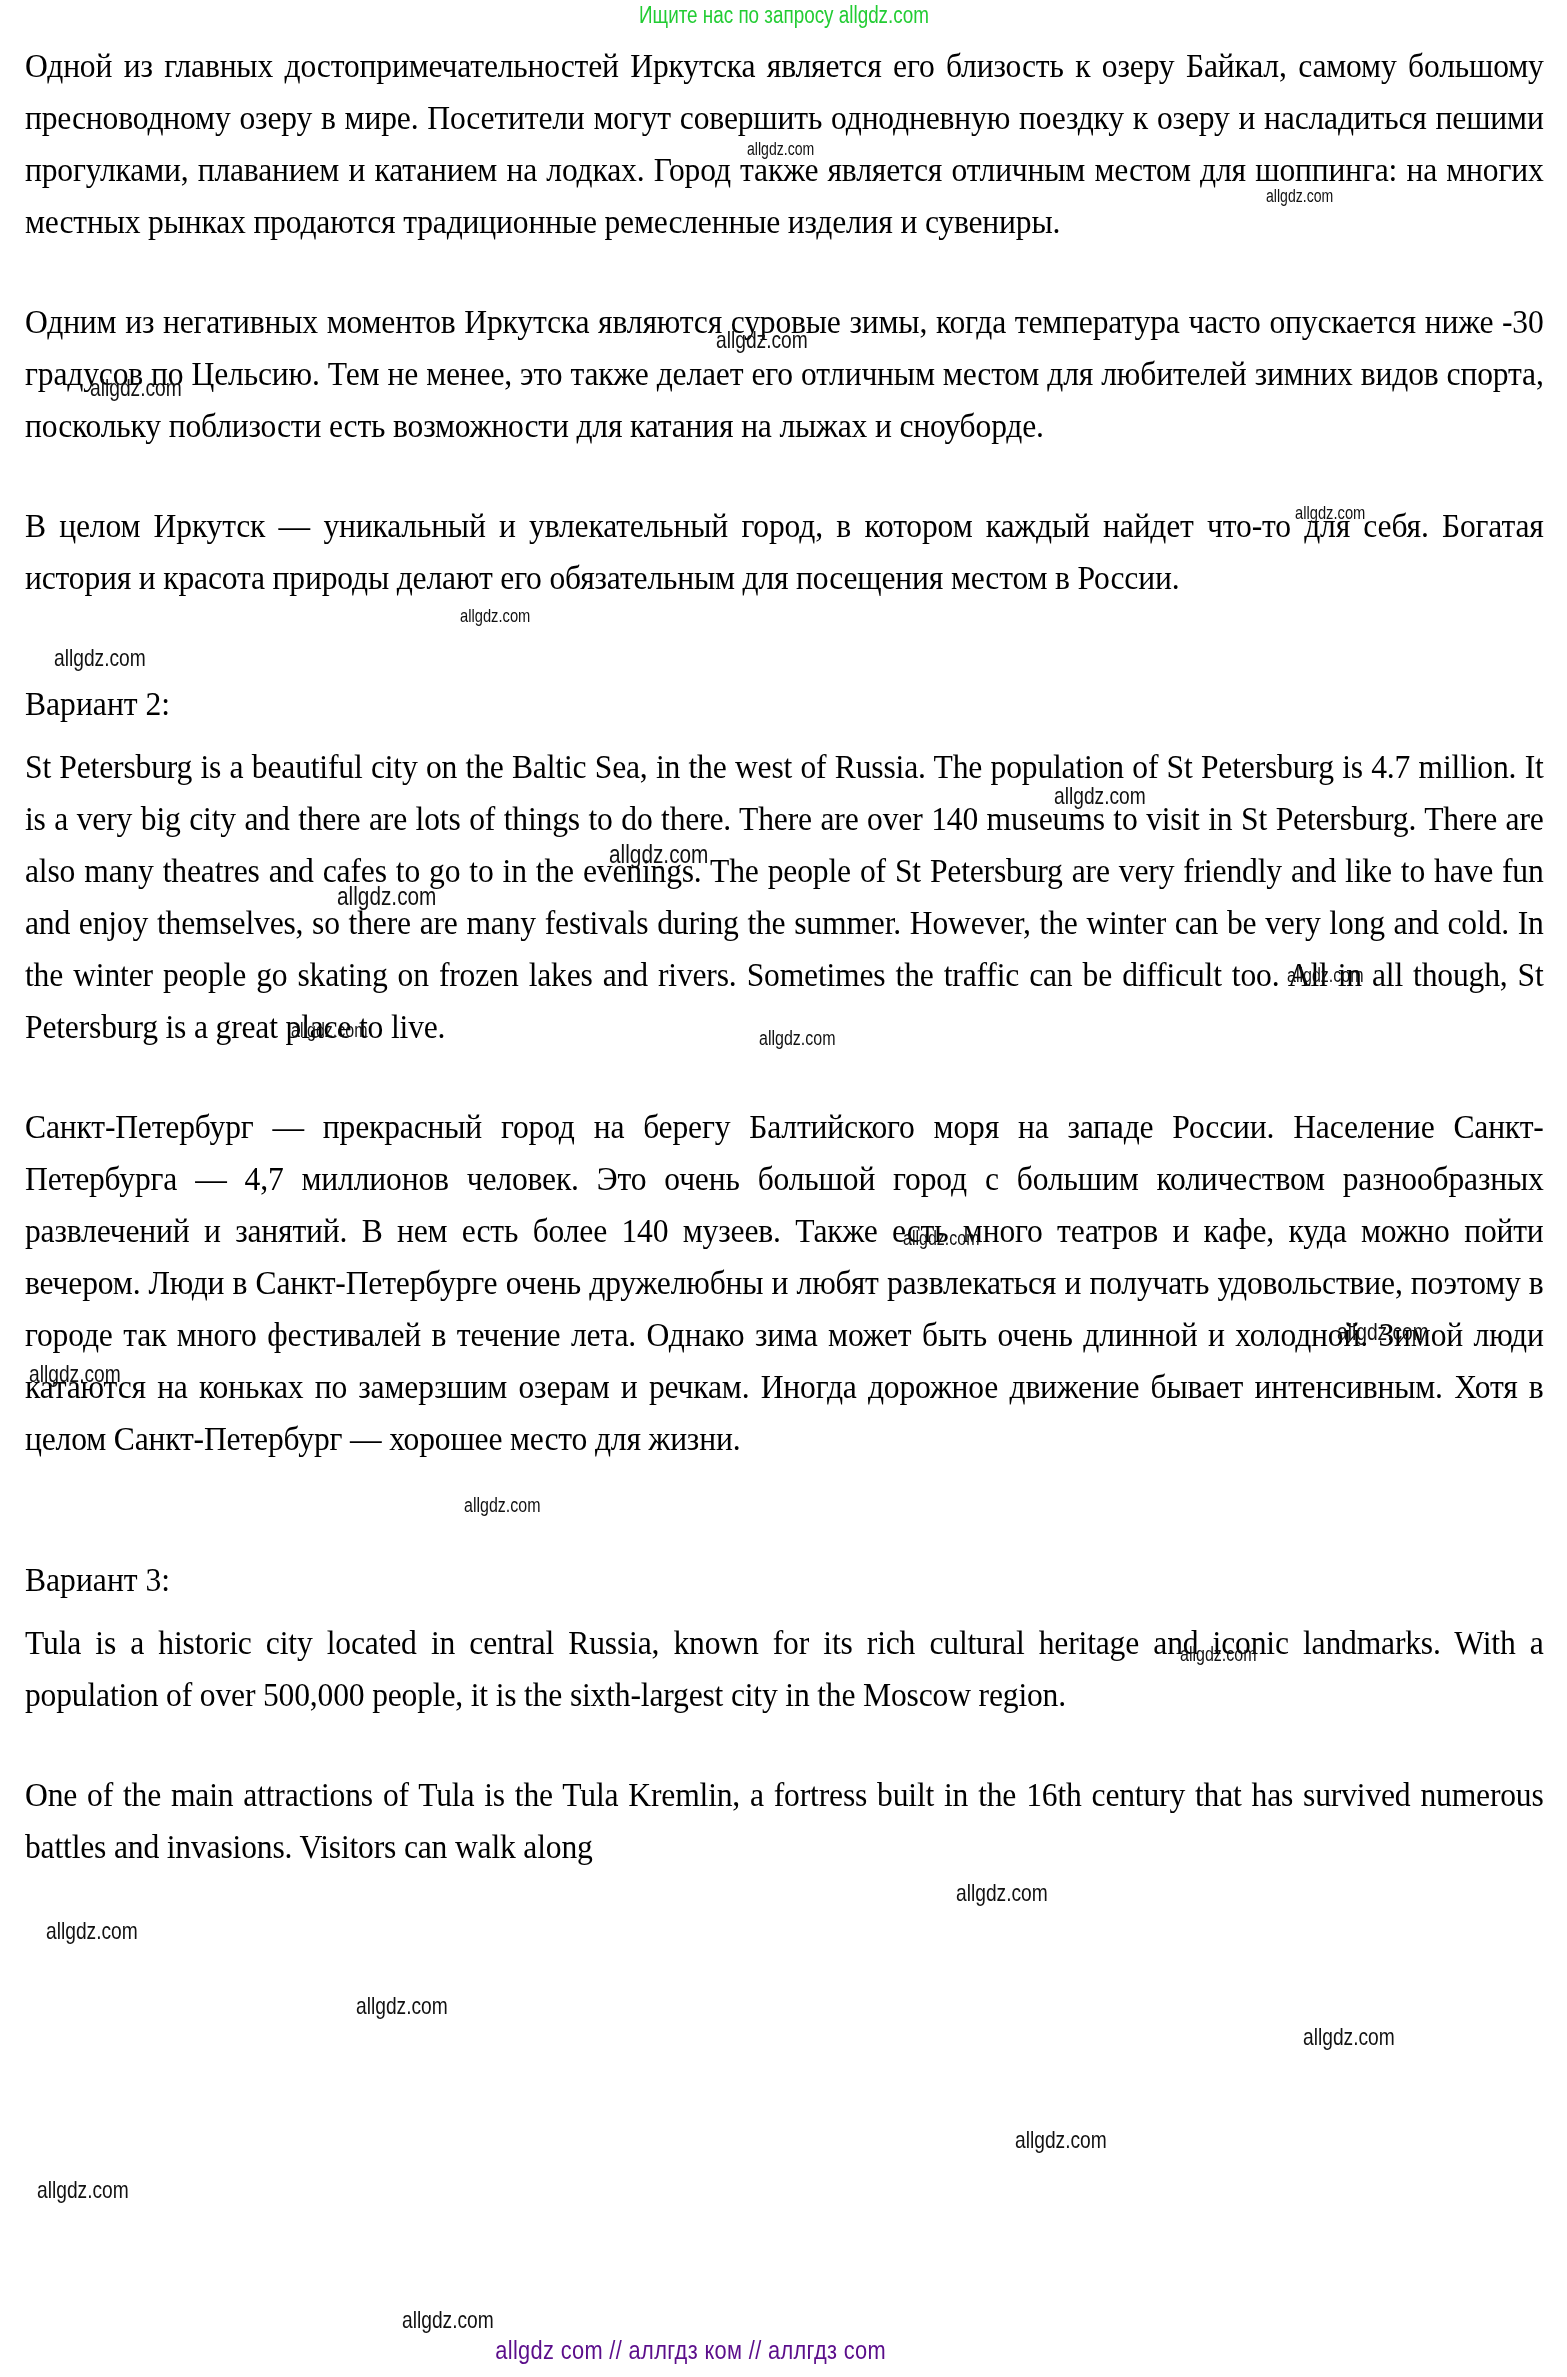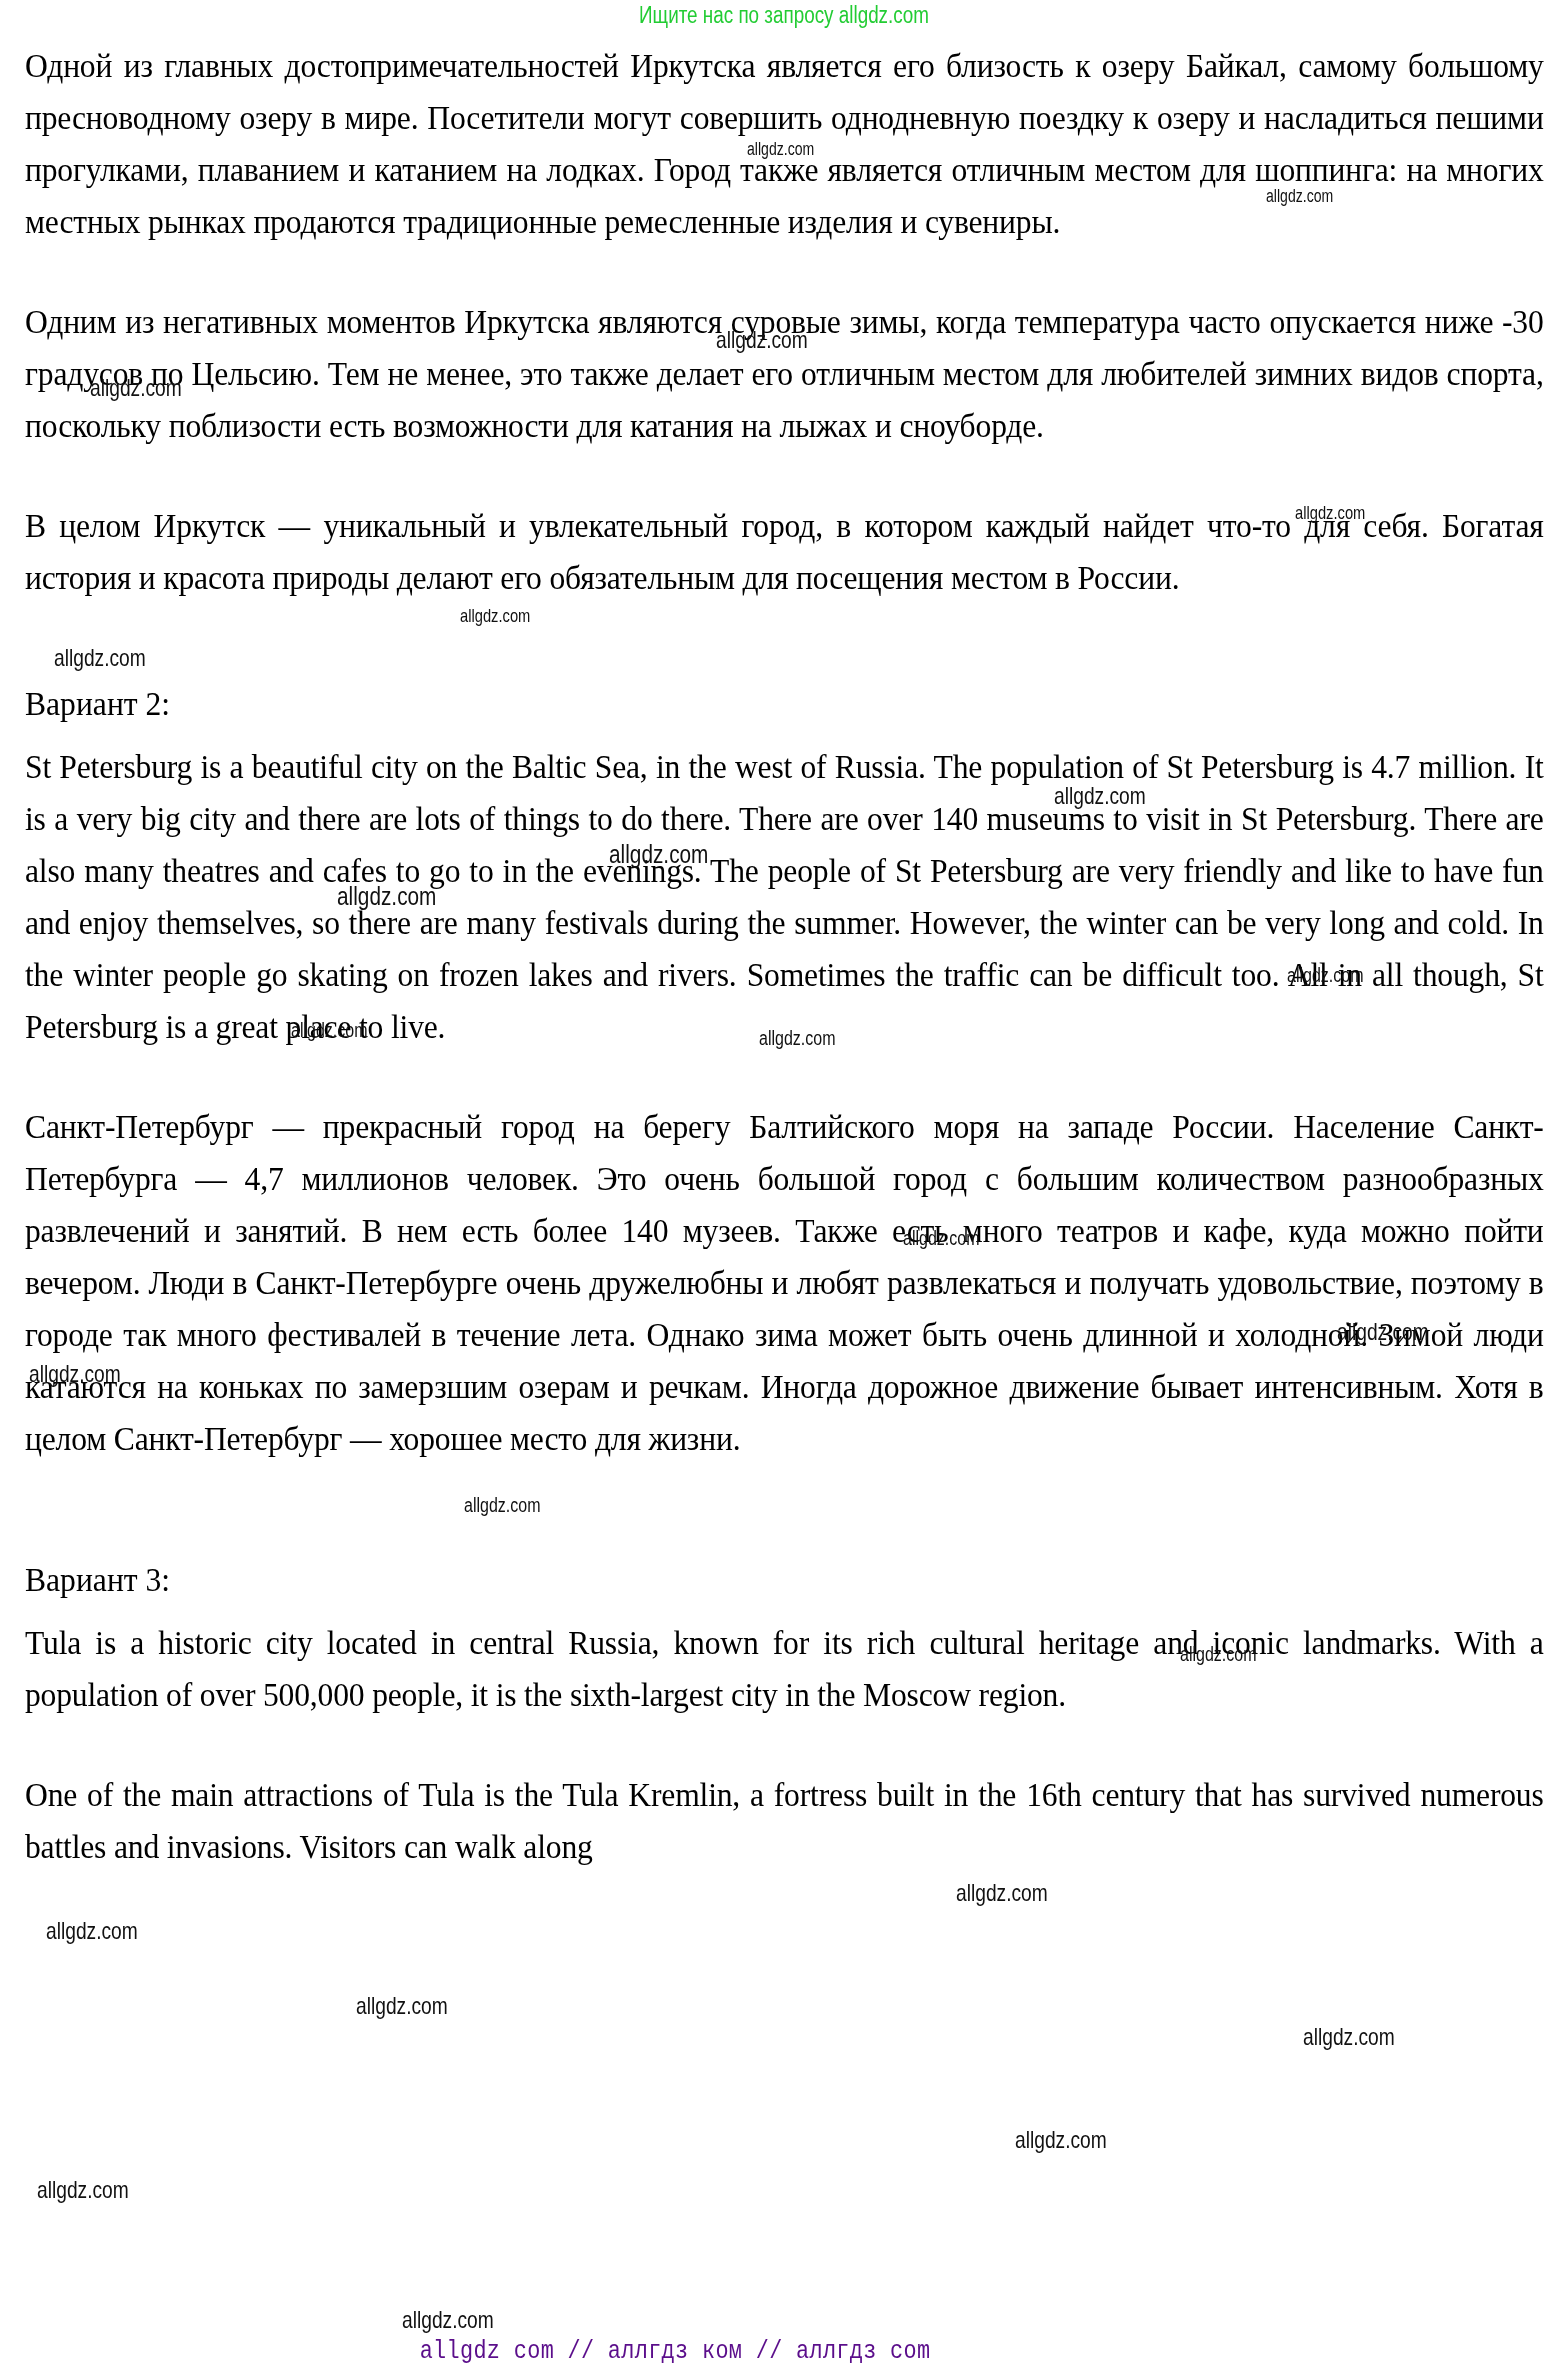--- a/index.html
+++ b/index.html
@@ -85,24 +85,25 @@
     transform-origin: left top;
     pointer-events: none;
   }
 
   .footer-bar {
     position: absolute;
     left: 0;
     bottom: 10.7px;
     width: 1350px;
     text-align: center;
-    font-family: Liberation Mono, monospace;
+    font-family: Liberation Sans, sans-serif;
     font-size: 26px;
     color: #5b0e8b;
     letter-spacing: 0.4px;
+    padding-left: 16px;
   }
   .footer-bar .inner { transform: scaleX(0.84); display:inline-block; transform-origin:center; }
 </style>
 </head>
 <body>
 
 <div id="page">
 
   <div class="header-banner" style="color: rgb(34, 204, 51);">
     <span>Ищите нас по запросу allgdz.com</span>

